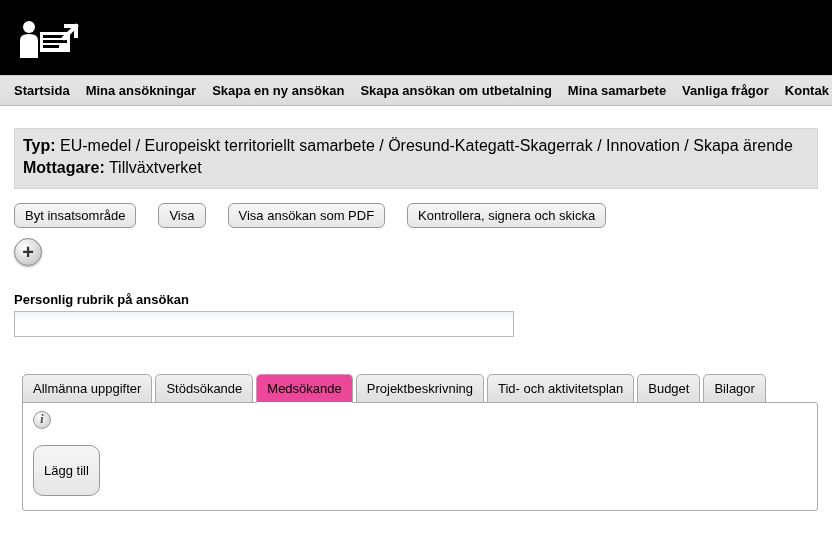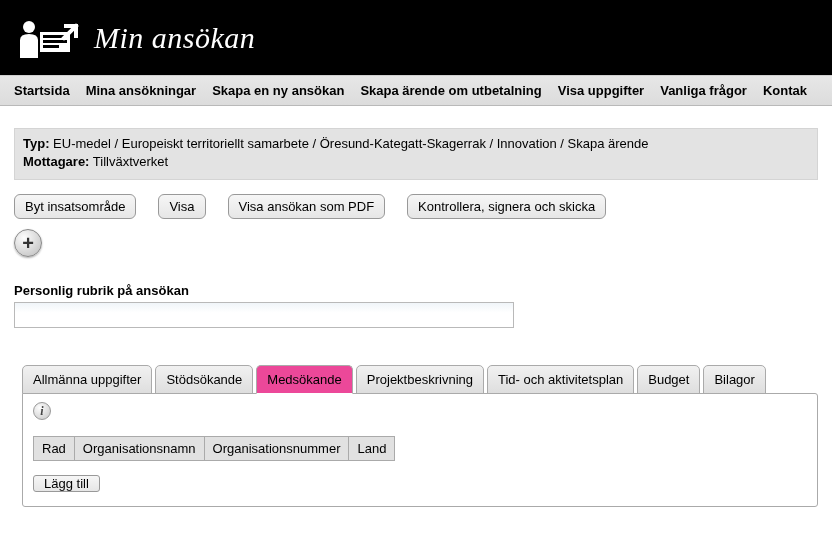--- a/index.html
+++ b/index.html
@@ -47,21 +47,21 @@
   .main-nav a {
     color: #000;
     text-decoration: none;
     cursor: pointer;
   }
   .infobox {
     margin: 22px 14px 12px 14px;
     background: #e3e3e3;
     border: 1px solid #d4d4d4;
     padding: 6px 8px 8px 8px;
-    font-size: 13px;
+    font-size: 16px;
     line-height: 1.4;
   }
   .infobox b { font-weight: bold; }
   .action-row {
     margin: 14px 14px 8px 14px;
     display: flex;
     gap: 22px;
   }
   button.std {
     background: linear-gradient(#f6f6f6, #e6e6e6);
@@ -162,24 +162,24 @@
     background: #e1e1e1;
     border: 1px solid #aaa;
     font-weight: normal;
     font-size: 13px;
     padding: 4px 8px;
     text-align: left;
   }
   .add-btn {
     background: linear-gradient(#f6f6f6, #e6e6e6);
     border: 1px solid #999;
-    padding: 0 10px;
-    font-size: 13px;
-    cursor: pointer;
-    border-radius: 3px;
+    padding: 17px 10px;
+    font-size: 13px;
+    cursor: pointer;
+    border-radius: 10px;
     font-family: inherit;
   }
 </style>
 </head>
 <body>
 
 
 
 <div class="topbar">
   <div class="logo-wrap">
@@ -187,30 +187,29 @@
       <svg width="62" height="40" viewBox="0 0 62 40">
         <circle cx="11" cy="9" r="6" fill="#fff"></circle>
         <path d="M 2 40 L 2 22 Q 2 16 11 16 Q 20 16 20 22 L 20 40 Z" fill="#fff"></path>
         <rect x="22" y="14" width="30" height="20" fill="#fff"></rect>
         <rect x="25" y="17" width="24" height="3" fill="#000"></rect>
         <rect x="25" y="22" width="24" height="3" fill="#000"></rect>
         <rect x="25" y="27" width="16" height="3" fill="#000"></rect>
         <path d="M 48 8 L 58 8 L 58 18 M 46 20 L 58 8" stroke="#fff" stroke-width="4" fill="none" stroke-linecap="square"></path>
       </svg>
     </span>
-    <span class="site-title">Min ansökan</span>
   </div>
 </div>
 
 <nav class="main-nav">
   <a>Startsida</a>
   <a>Mina ansökningar</a>
   <a>Skapa en ny ansökan</a>
-  <a>Skapa ärende om utbetalning</a>
-  <a>Visa uppgifter</a>
+  <a>Skapa ansökan om utbetalning</a>
+  <a>Mina samarbete</a>
   <a>Vanliga frågor</a>
   <a>Kontak</a>
 </nav>
 
 <div class="infobox">
   <div>
     <b>Typ:</b>
     <span>EU-medel / Europeiskt territoriellt samarbete / Öresund-Kategatt-Skagerrak / Innovation / Skapa ärende</span>
   </div>
   <div>
@@ -238,28 +237,18 @@
     <div class="tab">Allmänna uppgifter</div>
     <div class="tab">Stödsökande</div>
     <div class="tab active">Medsökande</div>
     <div class="tab">Projektbeskrivning</div>
     <div class="tab">Tid- och aktivitetsplan</div>
     <div class="tab">Budget</div>
     <div class="tab">Bilagor</div>
   </div>
   <div class="tab-panel">
     <div class="info-icon">i</div>
-    <table class="coapp">
-      <thead>
-        <tr>
-          <th>Rad</th>
-          <th>Organisationsnamn</th>
-          <th>Organisationsnummer</th>
-          <th>Land</th>
-        </tr>
-      </thead>
-    </table>
     <button class="add-btn">Lägg till</button>
   </div>
 </div>
 
 
 
 
 </body></html>

